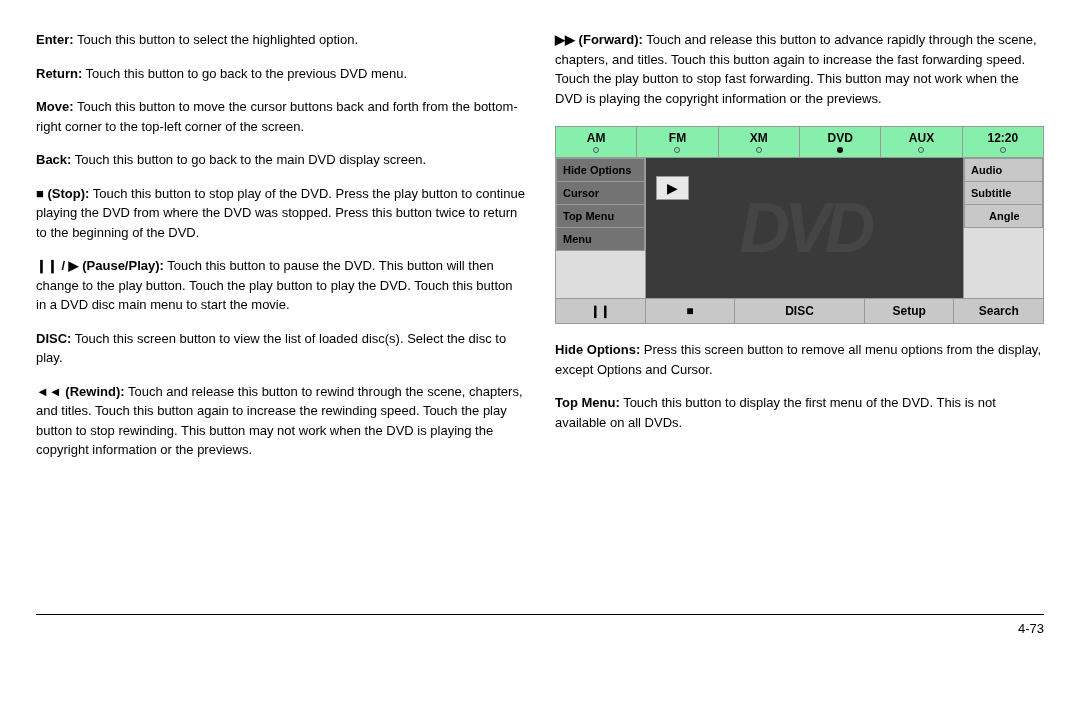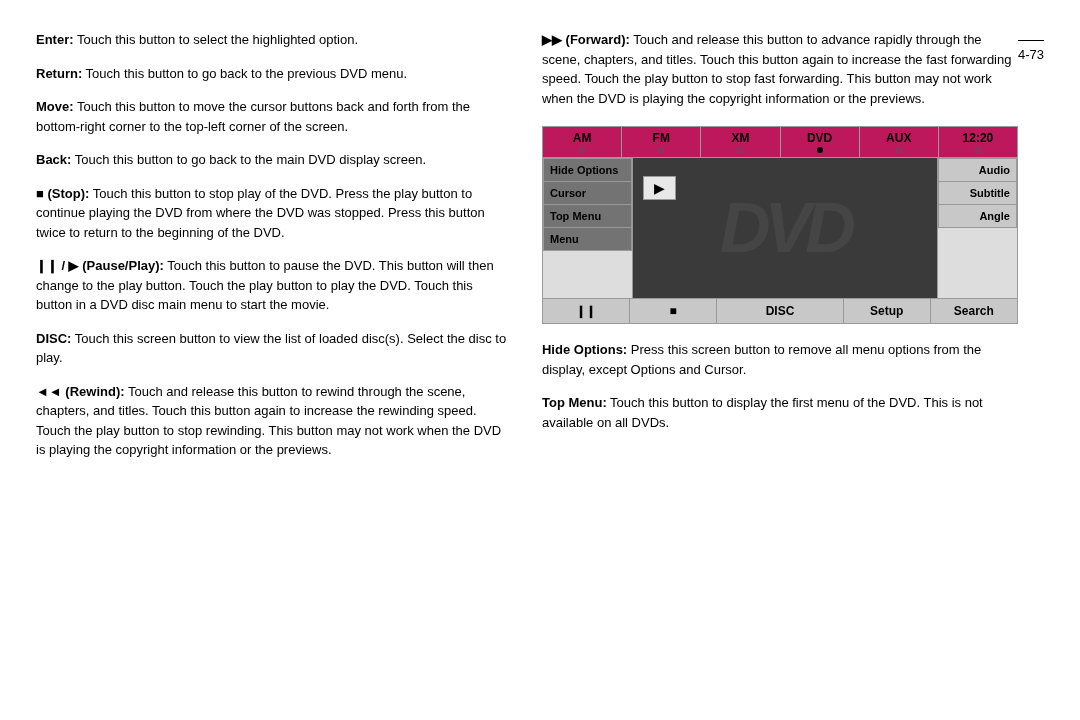--- a/index.html
+++ b/index.html
@@ -10,21 +10,21 @@
       font-family: Arial, Helvetica, sans-serif;
       font-size: 13px;
       color: #000;
       overflow: hidden;
     }
     .page {
       width: 1080px;
       height: 656px;
       padding: 30px 36px 20px 36px;
       display: flex;
-      flex-direction: row;
+      flex-direction: column;
     }
     .content {
       display: flex;
       flex-direction: row;
       gap: 30px;
       flex: 1;
     }
     .left-col {
       flex: 1;
       display: flex;
@@ -52,21 +52,21 @@
 
     
     .dvd-ui {
       border: 1px solid #999;
       background: #ddd;
       width: 100%;
       margin-top: 4px;
     }
     .dvd-source-bar {
       display: flex;
-      background: #be185d;
+      background: #86efac;
       border-bottom: 1px solid #999;
     }
     .dvd-source-item {
       flex: 1;
       text-align: center;
       padding: 4px 2px;
       font-size: 12px;
       font-weight: bold;
       border-right: 1px solid #999;
       position: relative;
@@ -146,21 +146,21 @@
       flex-direction: column;
       width: 80px;
       border-left: 1px solid #999;
     }
     .dvd-right-btn {
       background: #c8c8c8;
       border: 1px solid #999;
       padding: 5px 6px;
       font-size: 11px;
       font-weight: bold;
-      text-align: right;
+      text-align: left;
       cursor: pointer;
       border-bottom: none;
     }
     .dvd-right-btn:last-child { border-bottom: 1px solid #999; padding-left: 24px; }
     .dvd-bottom-bar {
       display: flex;
       border-top: 1px solid #999;
     }
     .dvd-bottom-btn {
       flex: 1;

